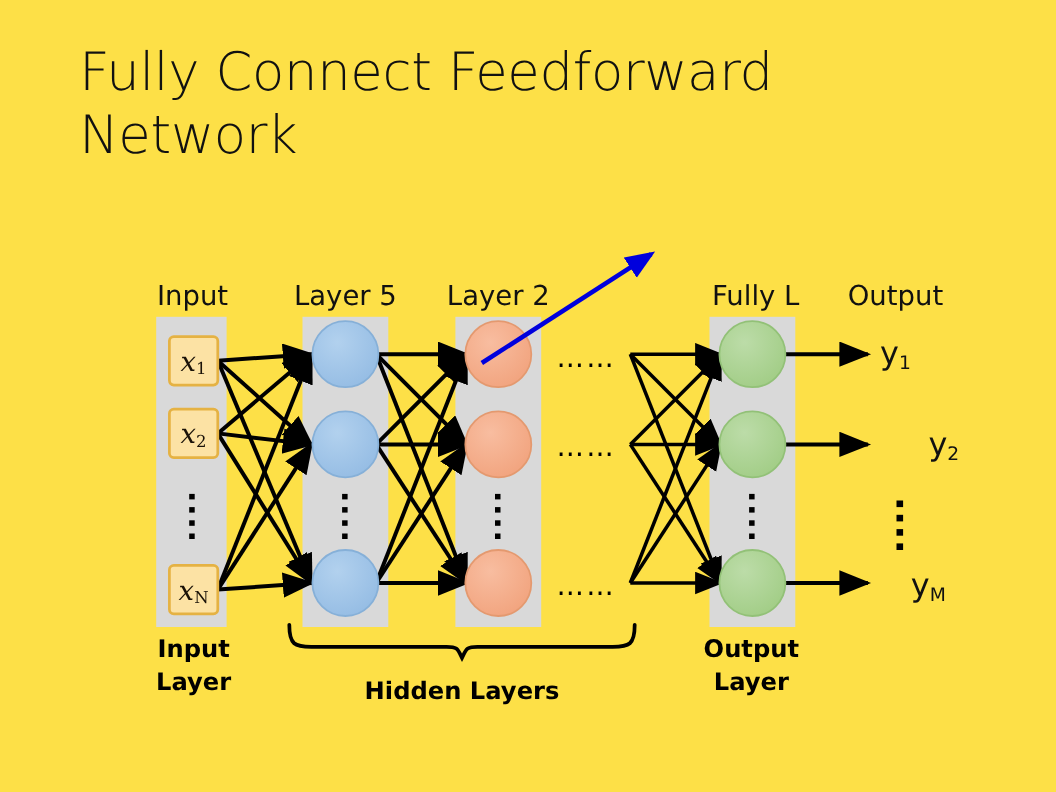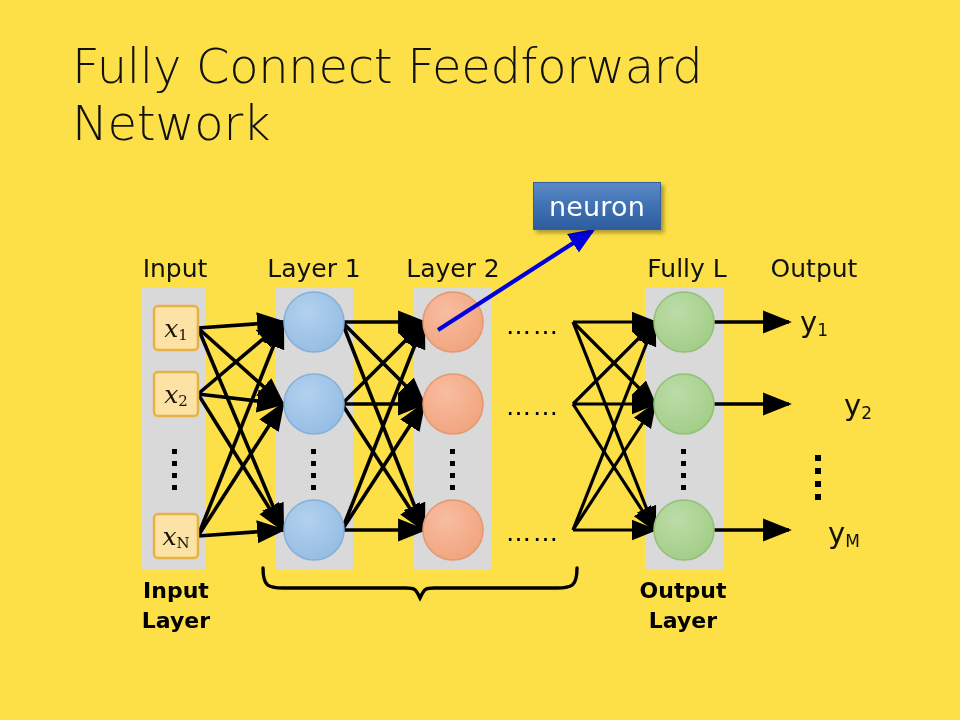--- a/index.html
+++ b/index.html
@@ -249,26 +249,23 @@
         <rect x="815" y="494" width="6" height="6"></rect>
       </g>
     </g>
 
     <path d="M263,568 C263,586 268,588 283,588 L406,588 C416,588 416,590 420,598
              C424,590 424,588 434,588 L557,588 C572,588 577,586 577,568" fill="none" stroke="#000000" stroke-width="3.4" stroke-linecap="round"></path>
 
     <line x1="438" y1="330" x2="592" y2="231" stroke="#0000dd" stroke-width="4.2" marker-end="url(#arrowBlue)"></line>
   </svg>
 
-  <div class="neuron-box" style="left:533px; top:182px; width:128px; height:48px;">
-    <span>neuron</span>
-  </div>
 
   <div class="col-label" style="left:175px; top:254px;">Input</div>
-  <div class="col-label" style="left:314px; top:254px;">Layer 1</div>
+  <div class="col-label" style="left:314px; top:254px;">Layer 5</div>
   <div class="col-label" style="left:453px; top:254px;">Layer 2</div>
   <div class="col-label" style="left:687px; top:254px;">Fully L</div>
   <div class="col-label" style="left:814px; top:254px;">Output</div>
 
   <div class="in-node-text" style="left:176px; top:329px;">
     <span>x</span><sub>1</sub>
   </div>
   <div class="in-node-text" style="left:176px; top:395px;">
     <span>x</span><sub>2</sub>
   </div>
@@ -285,16 +282,17 @@
   <div class="out-label" style="left:828px; top:533px;">
     <span>y</span><sub>M</sub>
   </div>
 
   <div class="ellipsis-h" style="left:533px; top:325px;">……</div>
   <div class="ellipsis-h" style="left:533px; top:406px;">……</div>
   <div class="ellipsis-h" style="left:533px; top:532px;">……</div>
 
   <div class="group-label" style="left:176px; top:576px;">Input
 Layer</div>
+  <div class="group-label" style="left:420px; top:614px;">Hidden Layers</div>
   <div class="group-label" style="left:683px; top:576px;">Output
 Layer</div>
 
 </div>
 
 </body></html>

